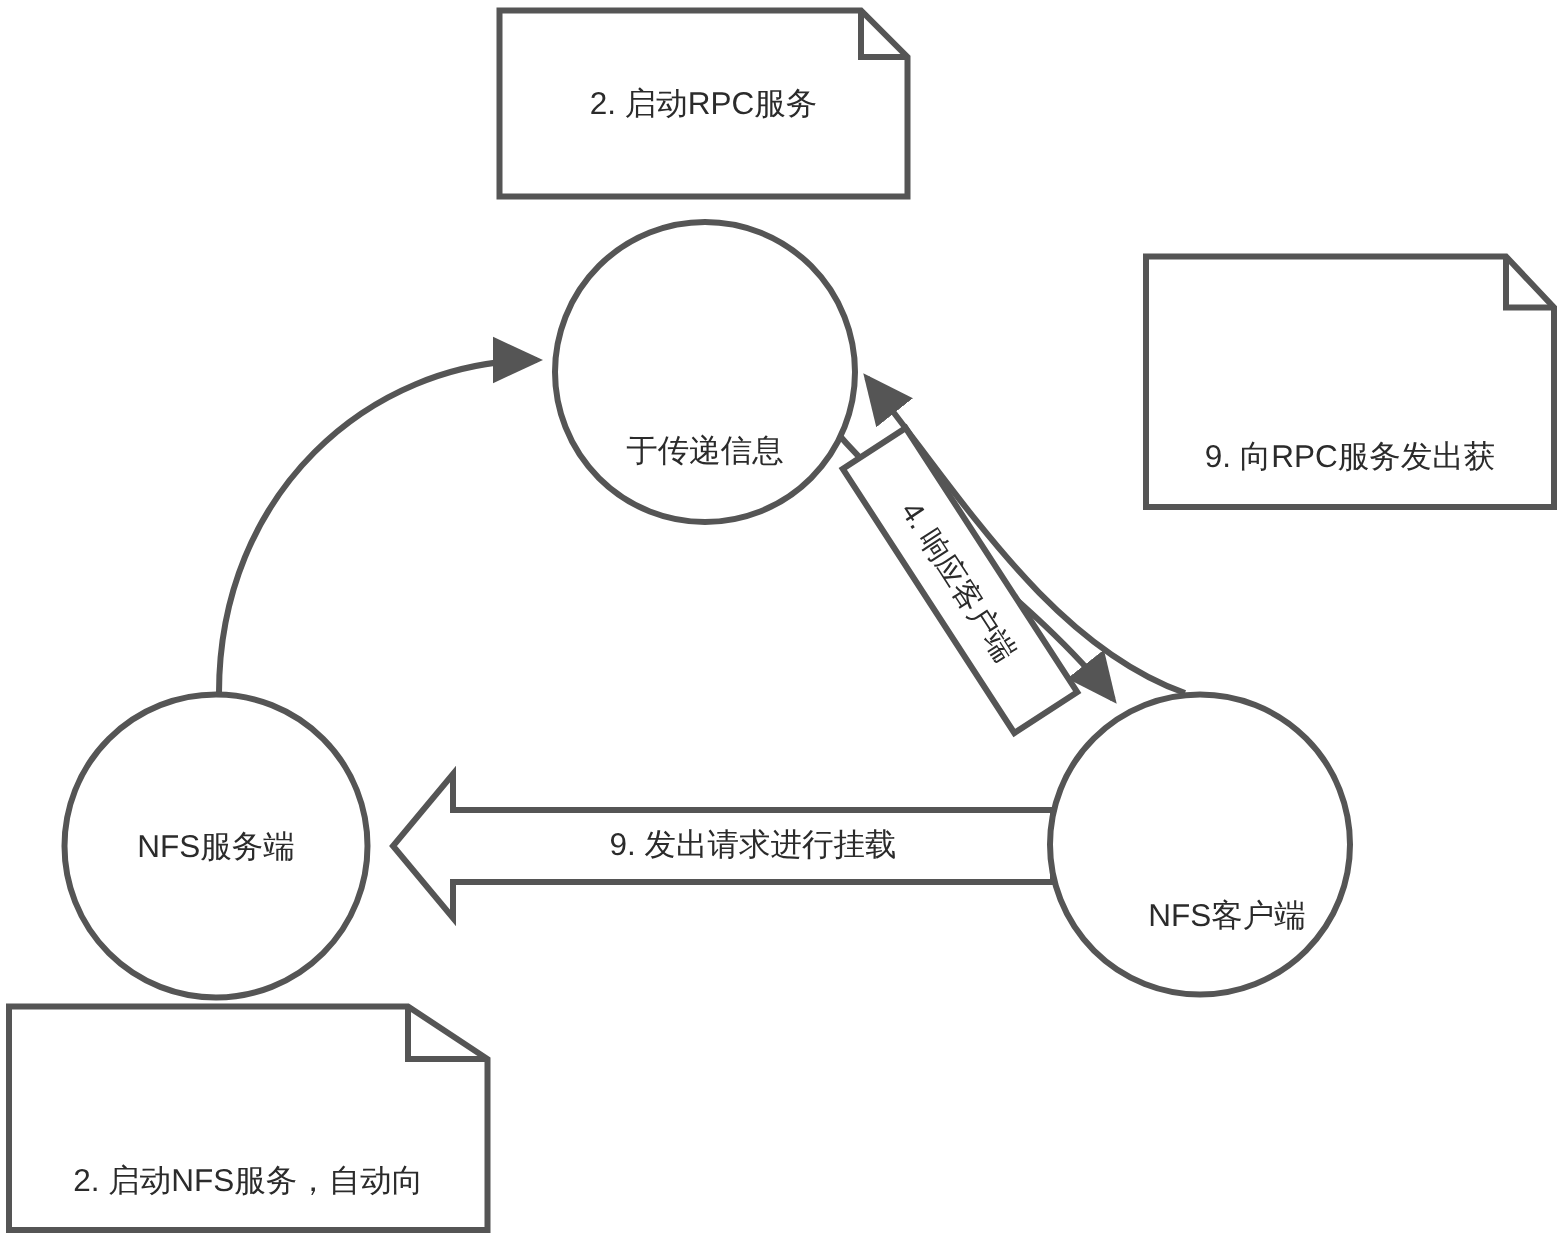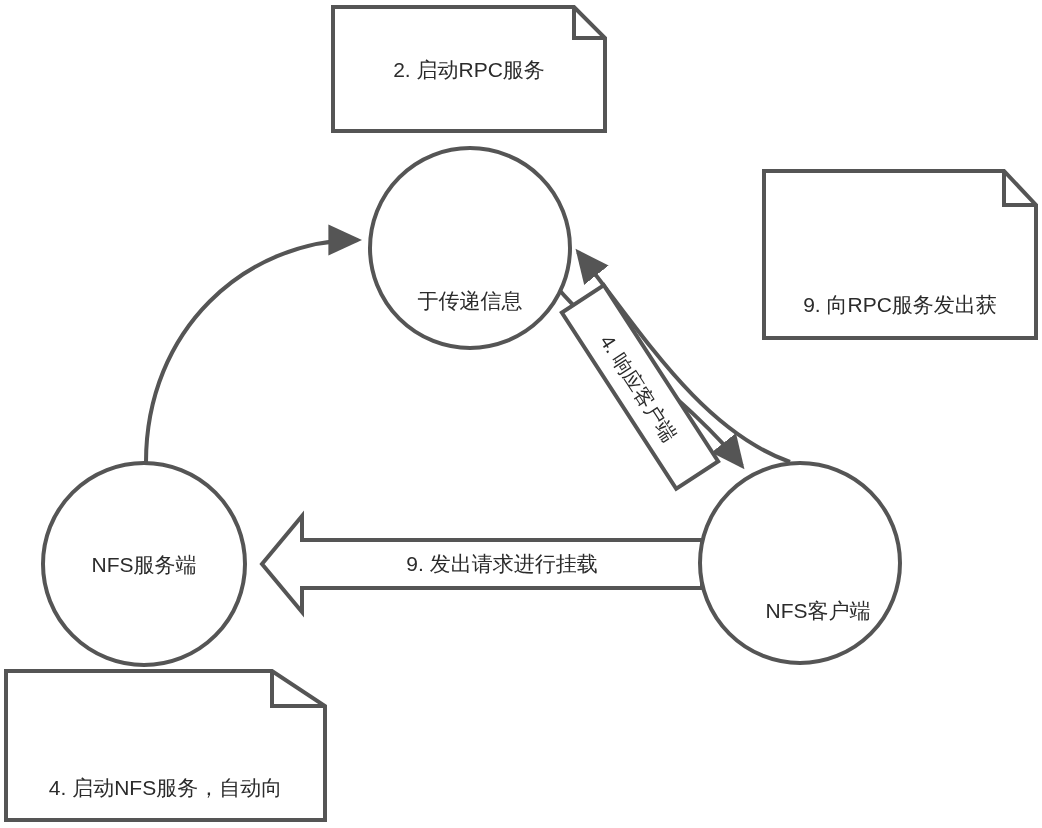--- a/index.html
+++ b/index.html
@@ -98,21 +98,21 @@
 
   <div class="lbl node-label" style="left:700px; top:546px; width:236px;margin-top:46px;">NFS客户端</div>
 
   <div class="lbl" style="left:333px; top:53px; width:272px;">2. 启动RPC服务</div>
 
   <div class="lbl" style="left:764px; top:220px; width:272px;">
     <div>9. 向RPC服务发出获</div>
   </div>
 
   <div class="lbl" style="left:6px; top:703px; width:319px;">
-    <div>4. 启动NFS服务，自动向</div>
+    <div>2. 启动NFS服务，自动向</div>
     
   </div>
 
   <div class="lbl rot4" style="left:535px; top:372px; width:210px; height:30px;">4. 响应客户端</div>
 
   <div class="lbl" style="left:312px; top:547px; width:380px;">9. 发出请求进行挂载</div>
 
 </div>
 
 </body></html>

